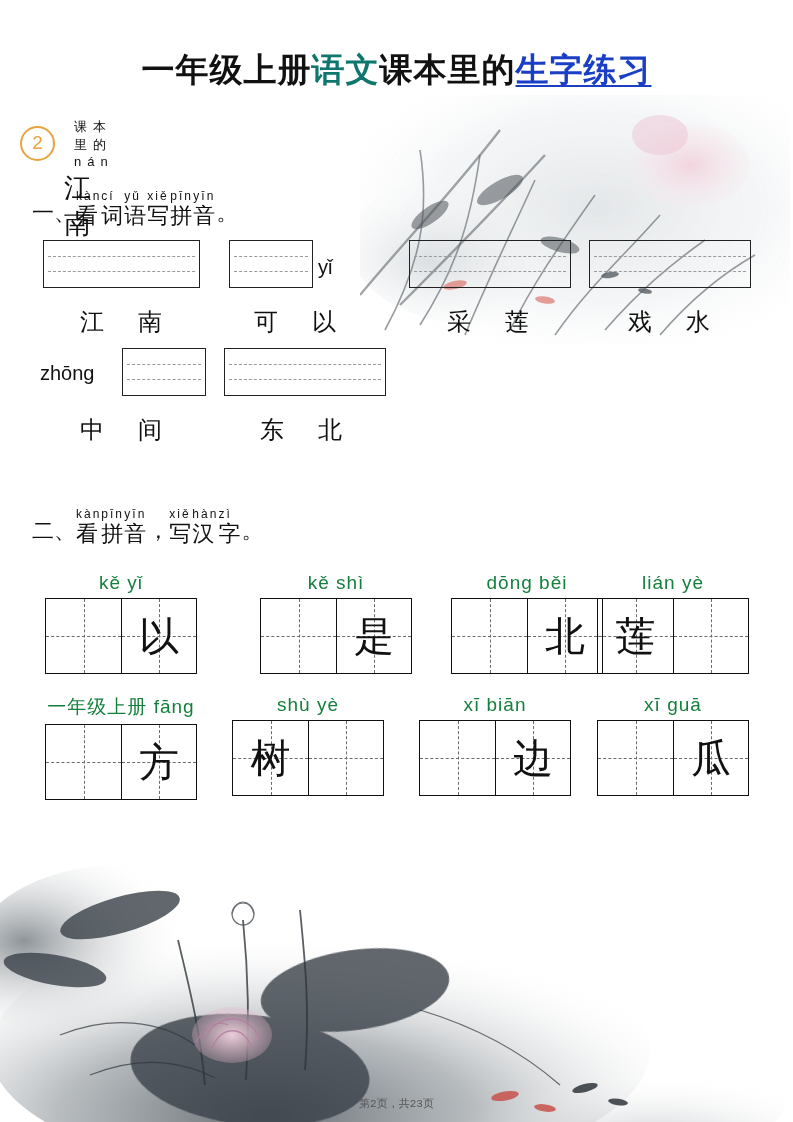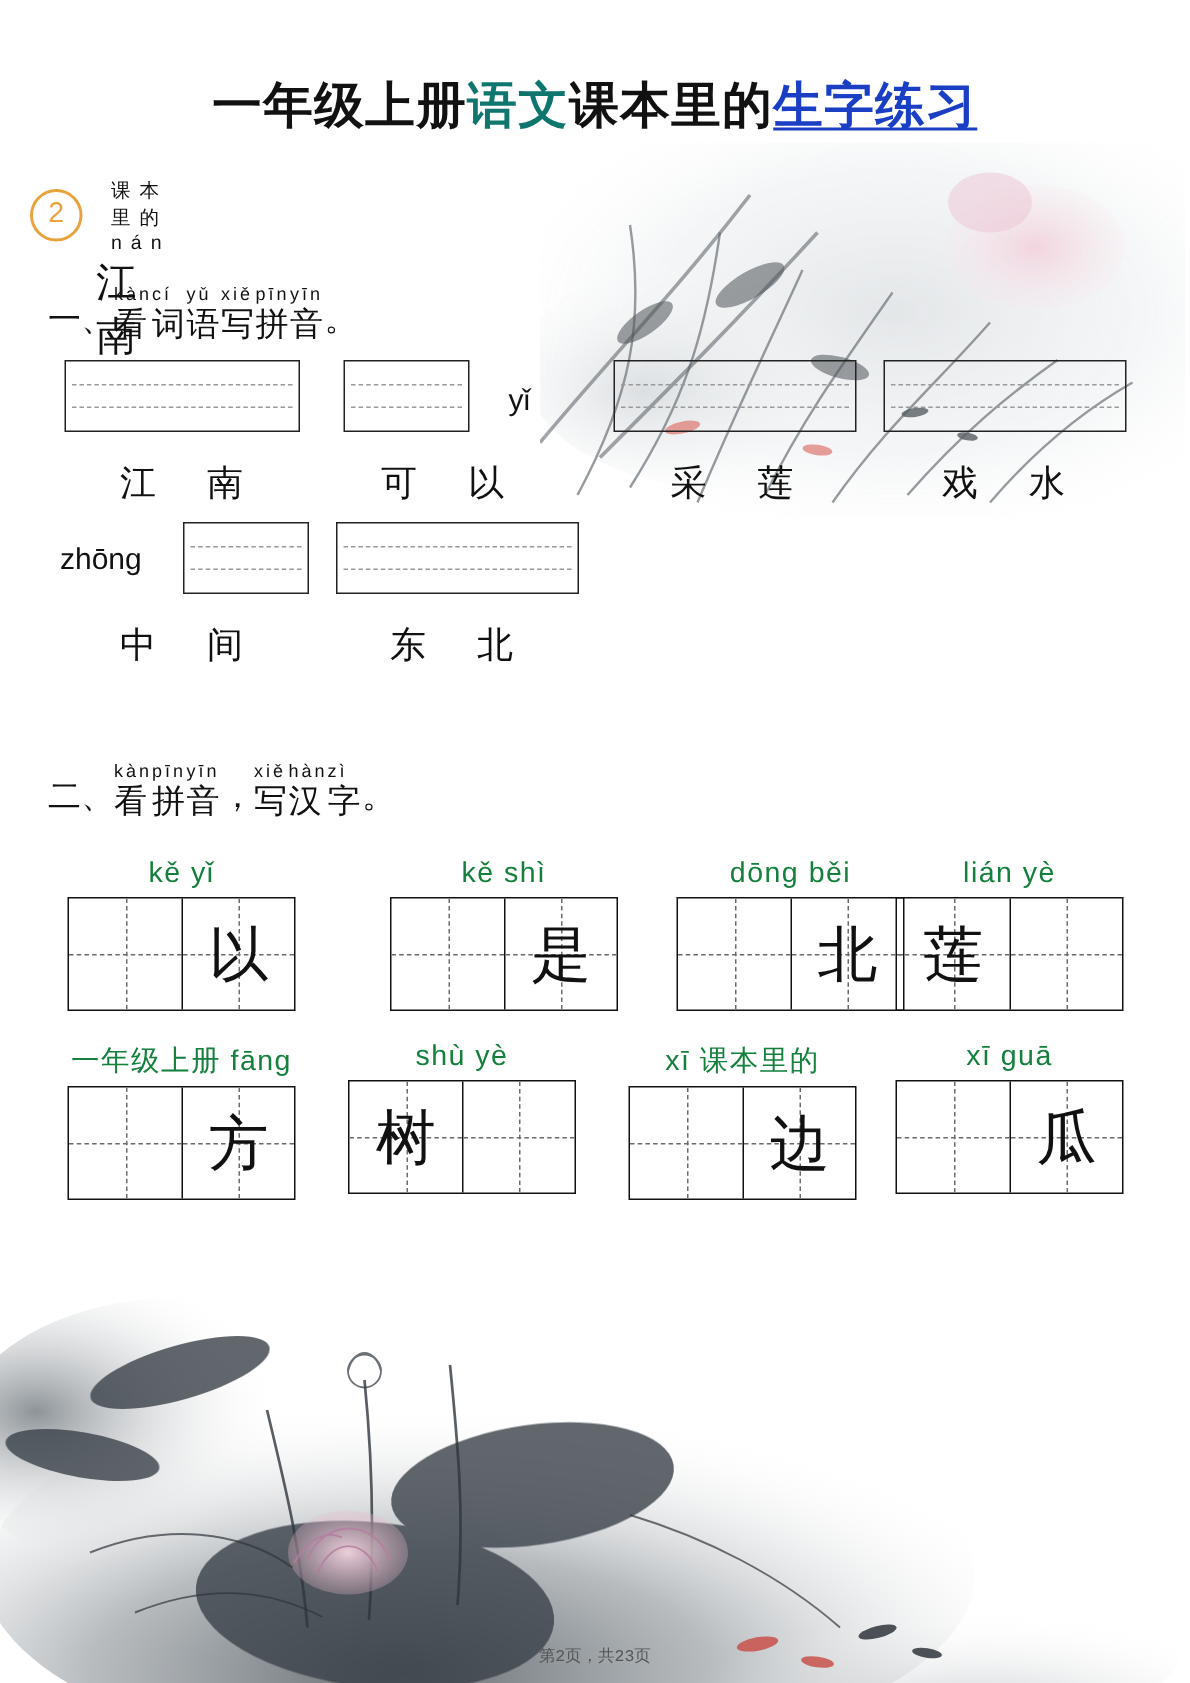--- a/index.html
+++ b/index.html
@@ -285,21 +285,21 @@
 </div>
 
 <div class="section" style="left:32px; top:190px;">
   <span class="sec-num">一、</span><span class="sec-ruby"><span class="py">kàn</span><span class="hz">看</span></span><span class="sec-ruby"><span class="py">cí</span><span class="hz">词</span></span><span class="sec-ruby"><span class="py">yǔ</span><span class="hz">语</span></span><span class="sec-ruby"><span class="py">xiě</span><span class="hz">写</span></span><span class="sec-ruby"><span class="py">pīn</span><span class="hz">拼</span></span><span class="sec-ruby"><span class="py">yīn</span><span class="hz">音</span></span><span class="sec-num">。</span>
 </div>
 
 <div class="pybox" style="left:43px; top:240px; width:157px; height:48px;"></div>
 <div class="word-label" style="left:80px; top:306px;">江 南</div>
 
 <div class="pybox" style="left:229px; top:240px; width:84px; height:48px;"></div>
-<div class="side-py" style="left:318px; top:256px;margin-left:21px;">yǐ</div>
+<div class="side-py" style="left:318px; top:256px;">yǐ</div>
 <div class="word-label" style="left:254px; top:306px;">可 以</div>
 
 <div class="pybox" style="left:409px; top:240px; width:162px; height:48px;"></div>
 <div class="word-label" style="left:447px; top:306px;">采 莲</div>
 
 <div class="pybox" style="left:589px; top:240px; width:162px; height:48px;"></div>
 <div class="word-label" style="left:628px; top:306px;">戏 水</div>
 
 <div class="side-py" style="left:40px; top:362px;">zhōng</div>
 <div class="pybox" style="left:122px; top:348px; width:84px; height:48px;"></div>
@@ -378,21 +378,21 @@
     <div class="cell">
         <span class="glyph">树</span>
       </div>
     <div class="cell">
         <span class="glyph"></span>
       </div>
   </div>
 </div>
 
 <div class="grid-group" style="left:419px; top:694px;">
-  <div class="grid-py">xī 课本里的</div>
+  <div class="grid-py">xī biān</div>
   <div class="tzg">
     <div class="cell">
         <span class="glyph"></span>
       </div>
     <div class="cell">
         <span class="glyph">边</span>
       </div>
   </div>
 </div>
 

